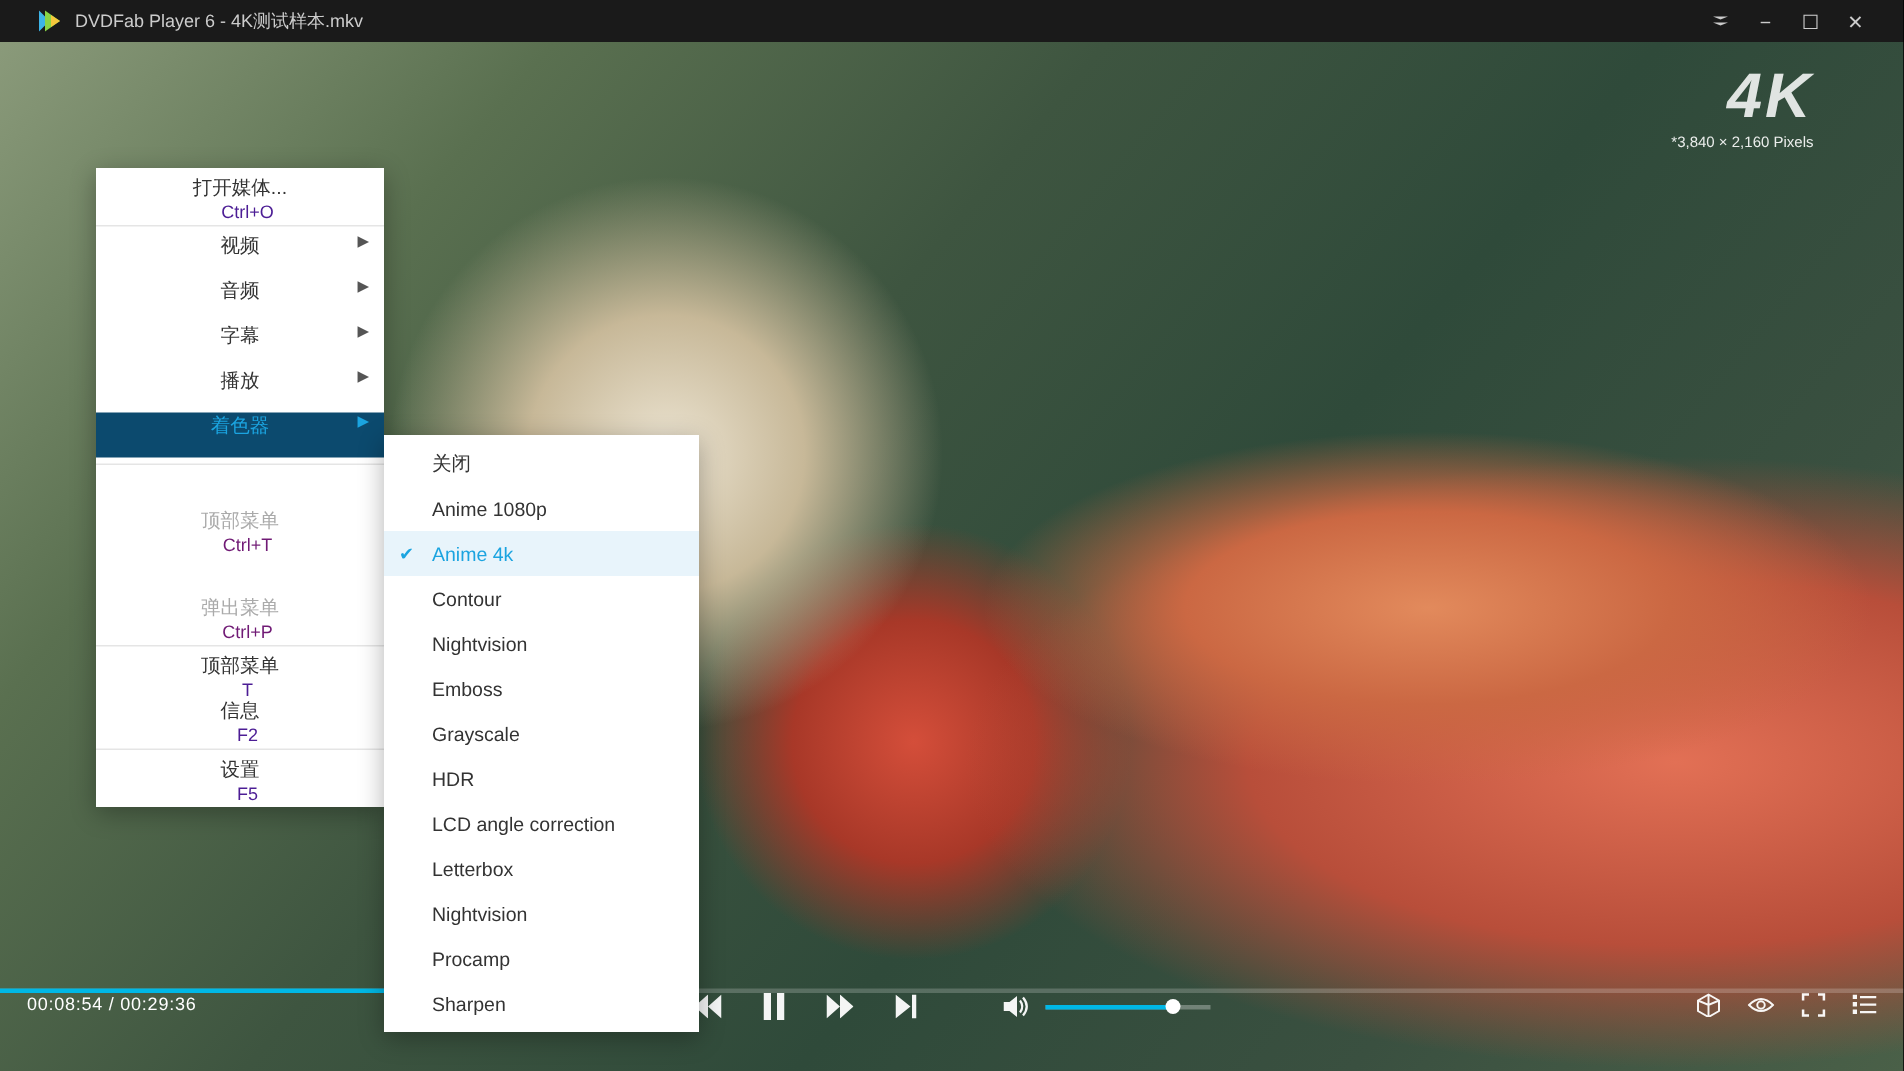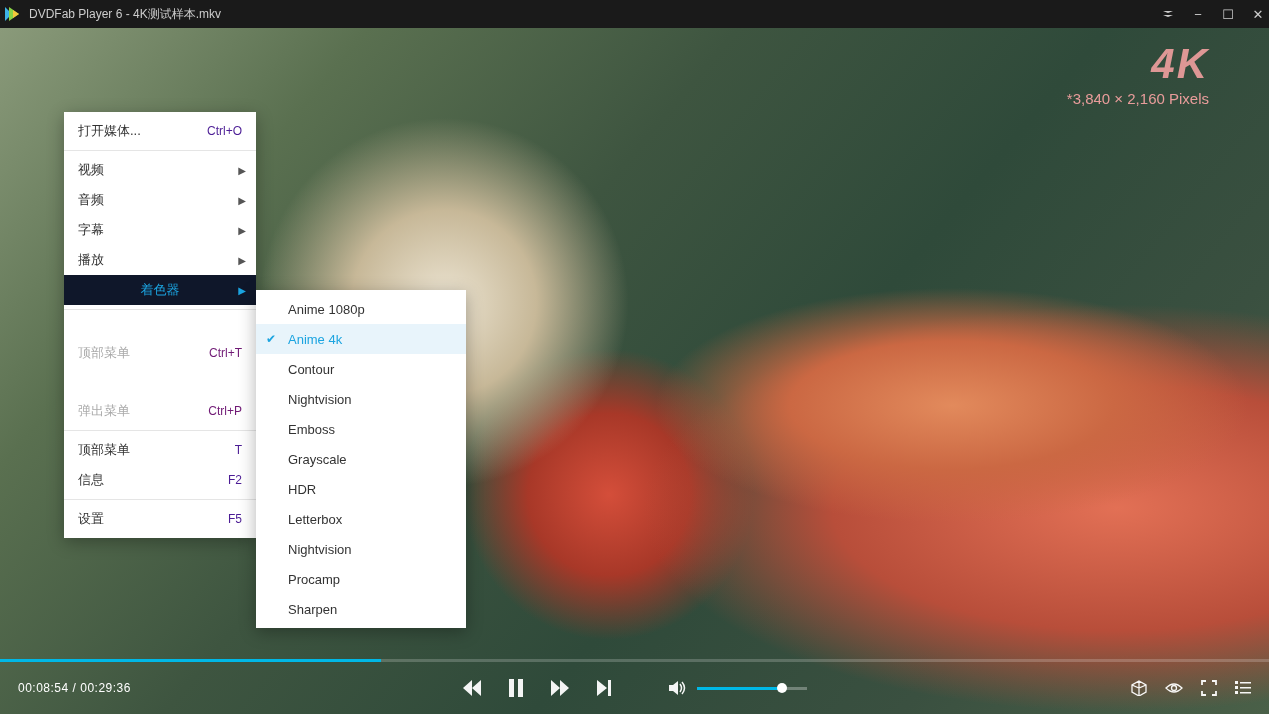--- a/index.html
+++ b/index.html
@@ -1,54 +1,54 @@
 <!DOCTYPE html>
 <html><head>
 <meta charset="utf-8">
 <style>
 * { margin: 0; padding: 0; box-sizing: border-box; font-family: "Microsoft YaHei", "Segoe UI", Arial, sans-serif; }
 body { width: 1269px; height: 714px; background: #000; overflow: hidden; position: relative; }
 
-.titlebar { height: 28px; background: #1a1a1a; display: flex; align-items: center; padding: 0 3px; color: #ccc; font-size: 12px; position: relative; z-index: 10; }
+.titlebar { height: 28px; background: #1a1a1a; display: flex; align-items: center; padding: 0 24px; color: #ccc; font-size: 12px; position: relative; z-index: 10; }
 .titlebar .logo { width: 18px; height: 18px; margin-right: 8px; position: relative; }
 .title-text { flex: 1; }
 .win-controls { display: flex; gap: 14px; align-items: center; }
 .win-controls span { cursor: pointer; color: #ccc; font-size: 13px; display: inline-flex; align-items: center; justify-content: center; width: 16px; }
 .win-controls .dropdown-icon svg { width: 12px; height: 8px; }
 
 .video-area { position: absolute; top: 28px; left: 0; right: 0; bottom: 0;
   background:
    radial-gradient(circle at 35% 40%, #ece4d2 0%, #c7b898 10%, transparent 20%),
    radial-gradient(ellipse at 75% 55%, #e28a5c 0%, #cb6843 12%, transparent 22%),
    radial-gradient(ellipse at 88% 70%, #e27055 0%, #b84e3a 18%, transparent 30%),
    radial-gradient(circle at 48% 68%, #d44e3a 0%, #a83828 10%, transparent 18%),
    linear-gradient(130deg, #8a9a7a 0%, #5a7050 20%, #3e5540 40%, #2f4a3a 60%, #3a5040 80%, #4a6048 100%);
 }
 
-.badge-4k { position: absolute; top: 40px; right: 60px; color: #fca5a5; text-align: right; z-index: 5; }
+.badge-4k { position: absolute; top: 40px; right: 60px; color: #ffffff; text-align: right; z-index: 5; }
 .badge-4k .k4 { font-size: 42px; font-weight: bold; letter-spacing: 2px; opacity: 0.85; font-style: italic; }
-.badge-4k .res { font-size: 15px; opacity: 0.9; margin-top: 2px; }
+.badge-4k .res { font-size: 10px; opacity: 0.9; margin-top: 2px; }
 
 .context-menu { position: absolute; top: 112px; left: 64px; width: 192px; background: #fff; box-shadow: 0 4px 16px rgba(0,0,0,0.3); z-index: 20; font-size: 13px; color: #333; padding: 4px 0; }
-.menu-item { display: flex; align-items: center; height: 30px; padding: 0 14px; cursor: pointer; position: relative; }
+.menu-item { display: flex; align-items: center; height: 30px; padding: 0 14px; cursor: pointer; position: relative; flex-direction: column; }
 .menu-item.disabled { color: #aaa; cursor: default; margin-top: 28px; }
-.menu-item.active { background: #0f172a; color: #1ba4e0; text-align: center; }
+.menu-item.active { background: #0c4a6e; color: #1ba4e0; text-align: center; }
 .menu-item .label { flex: 1; }
 .menu-item .shortcut { color: #4c1d95; font-size: 12px; margin-left: 10px; }
 .menu-item.disabled .shortcut { color: #701a75; }
 .menu-item .arrow { position: absolute; right: 10px; font-size: 10px; color: #555; }
 .menu-item.active .arrow { color: #1ba4e0; }
 .menu-sep { height: 1px; background: #e5e5e5; margin: 4px 0; }
 
 .submenu { position: absolute; top: 290px; left: 256px; width: 210px; background: #fff; box-shadow: 0 4px 16px rgba(0,0,0,0.3); z-index: 21; font-size: 13px; color: #333; padding: 4px 0; }
 .sub-item { display: flex; align-items: center; height: 30px; padding: 0 14px 0 32px; cursor: pointer; position: relative; }
 .sub-item.selected { background: #e8f4fb; color: #1ba4e0; }
 .sub-item .check { position: absolute; left: 10px; color: #1ba4e0; font-size: 12px; }
 
-.controls { position: absolute; bottom: 0; left: 0; right: 0; height: 52px; z-index: 15; display: flex; align-items: center; padding: 0 18px; color: #fff; font-size: 12px; }
+.controls { position: absolute; bottom: 0; left: 0; right: 0; height: 52px; z-index: 15; display: flex; align-items: flex-start; padding: 0 18px; color: #fff; font-size: 12px; }
 .progress { position: absolute; bottom: 52px; left: 0; right: 0; height: 3px; background: rgba(255,255,255,0.2); z-index: 15; }
 .progress-fill { height: 100%; background: #00b8e6; width: 30%; }
 
 .time { margin-right: auto; font-size: 12px; letter-spacing: 0.5px; }
 .center-controls { position: absolute; left: 50%; transform: translateX(-50%); display: flex; align-items: center; gap: 28px; }
 .ctrl-btn { cursor: pointer; display: flex; align-items: center; justify-content: center; opacity: 0.95; }
 .ctrl-btn svg { fill: #fff; }
 .vol-group { display: flex; align-items: center; gap: 10px; margin-left: 30px; }
 .vol-slider { width: 110px; height: 3px; background: rgba(255,255,255,0.3); position: relative; }
 .vol-fill { position: absolute; left: 0; top: 0; bottom: 0; width: 78%; background: #00b8e6; }
@@ -134,40 +134,46 @@
   </div>
   <div class="menu-sep"></div>
   <div class="menu-item">
     <span class="label">设置</span>
     <span class="shortcut">F5</span>
   </div>
 </div>
 
 <div class="submenu">
   <div class="sub-item">
+      <span>关闭</span>
+    </div>
+  <div class="sub-item">
       <span>Anime 1080p</span>
     </div>
   <div class="sub-item selected">
     <span class="check">✔</span>
     <span>Anime 4k</span>
   </div>
   <div class="sub-item">
       <span>Contour</span>
     </div>
   <div class="sub-item">
       <span>Nightvision</span>
     </div>
   <div class="sub-item">
       <span>Emboss</span>
     </div>
   <div class="sub-item">
       <span>Grayscale</span>
     </div>
   <div class="sub-item">
       <span>HDR</span>
+    </div>
+  <div class="sub-item">
+      <span>LCD angle correction</span>
     </div>
   <div class="sub-item">
       <span>Letterbox</span>
     </div>
   <div class="sub-item">
       <span>Nightvision</span>
     </div>
   <div class="sub-item">
       <span>Procamp</span>
     </div>

